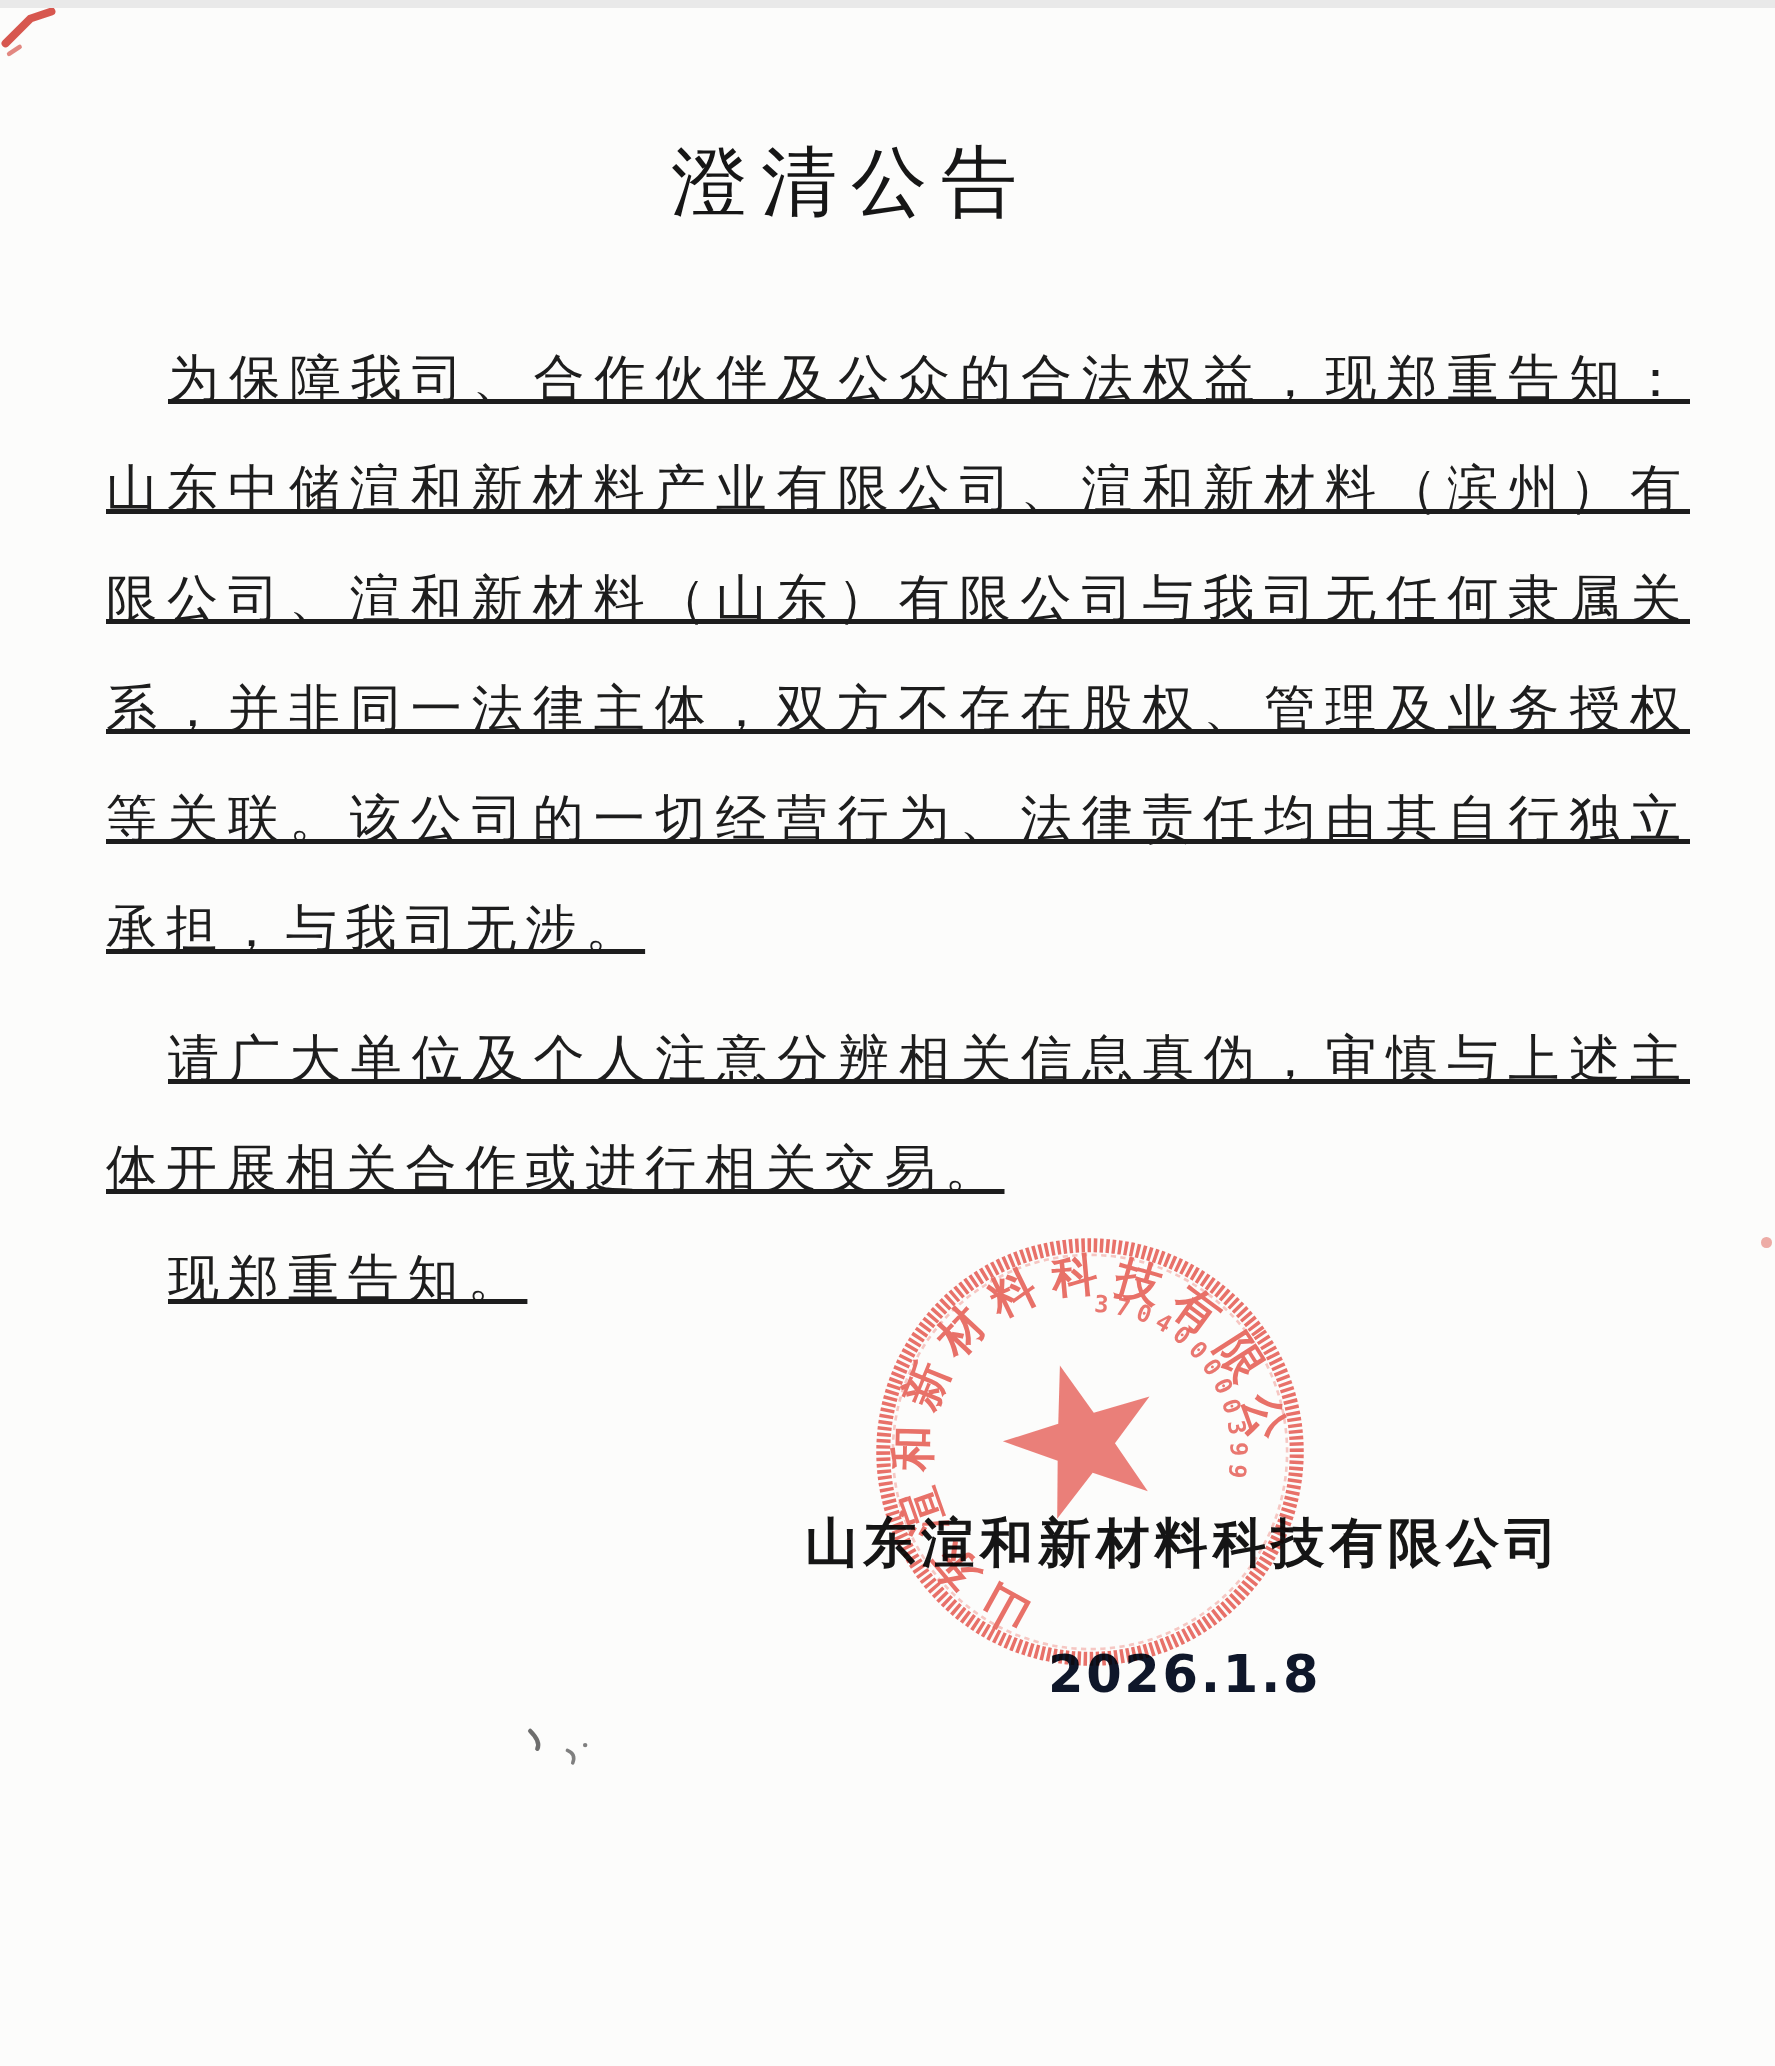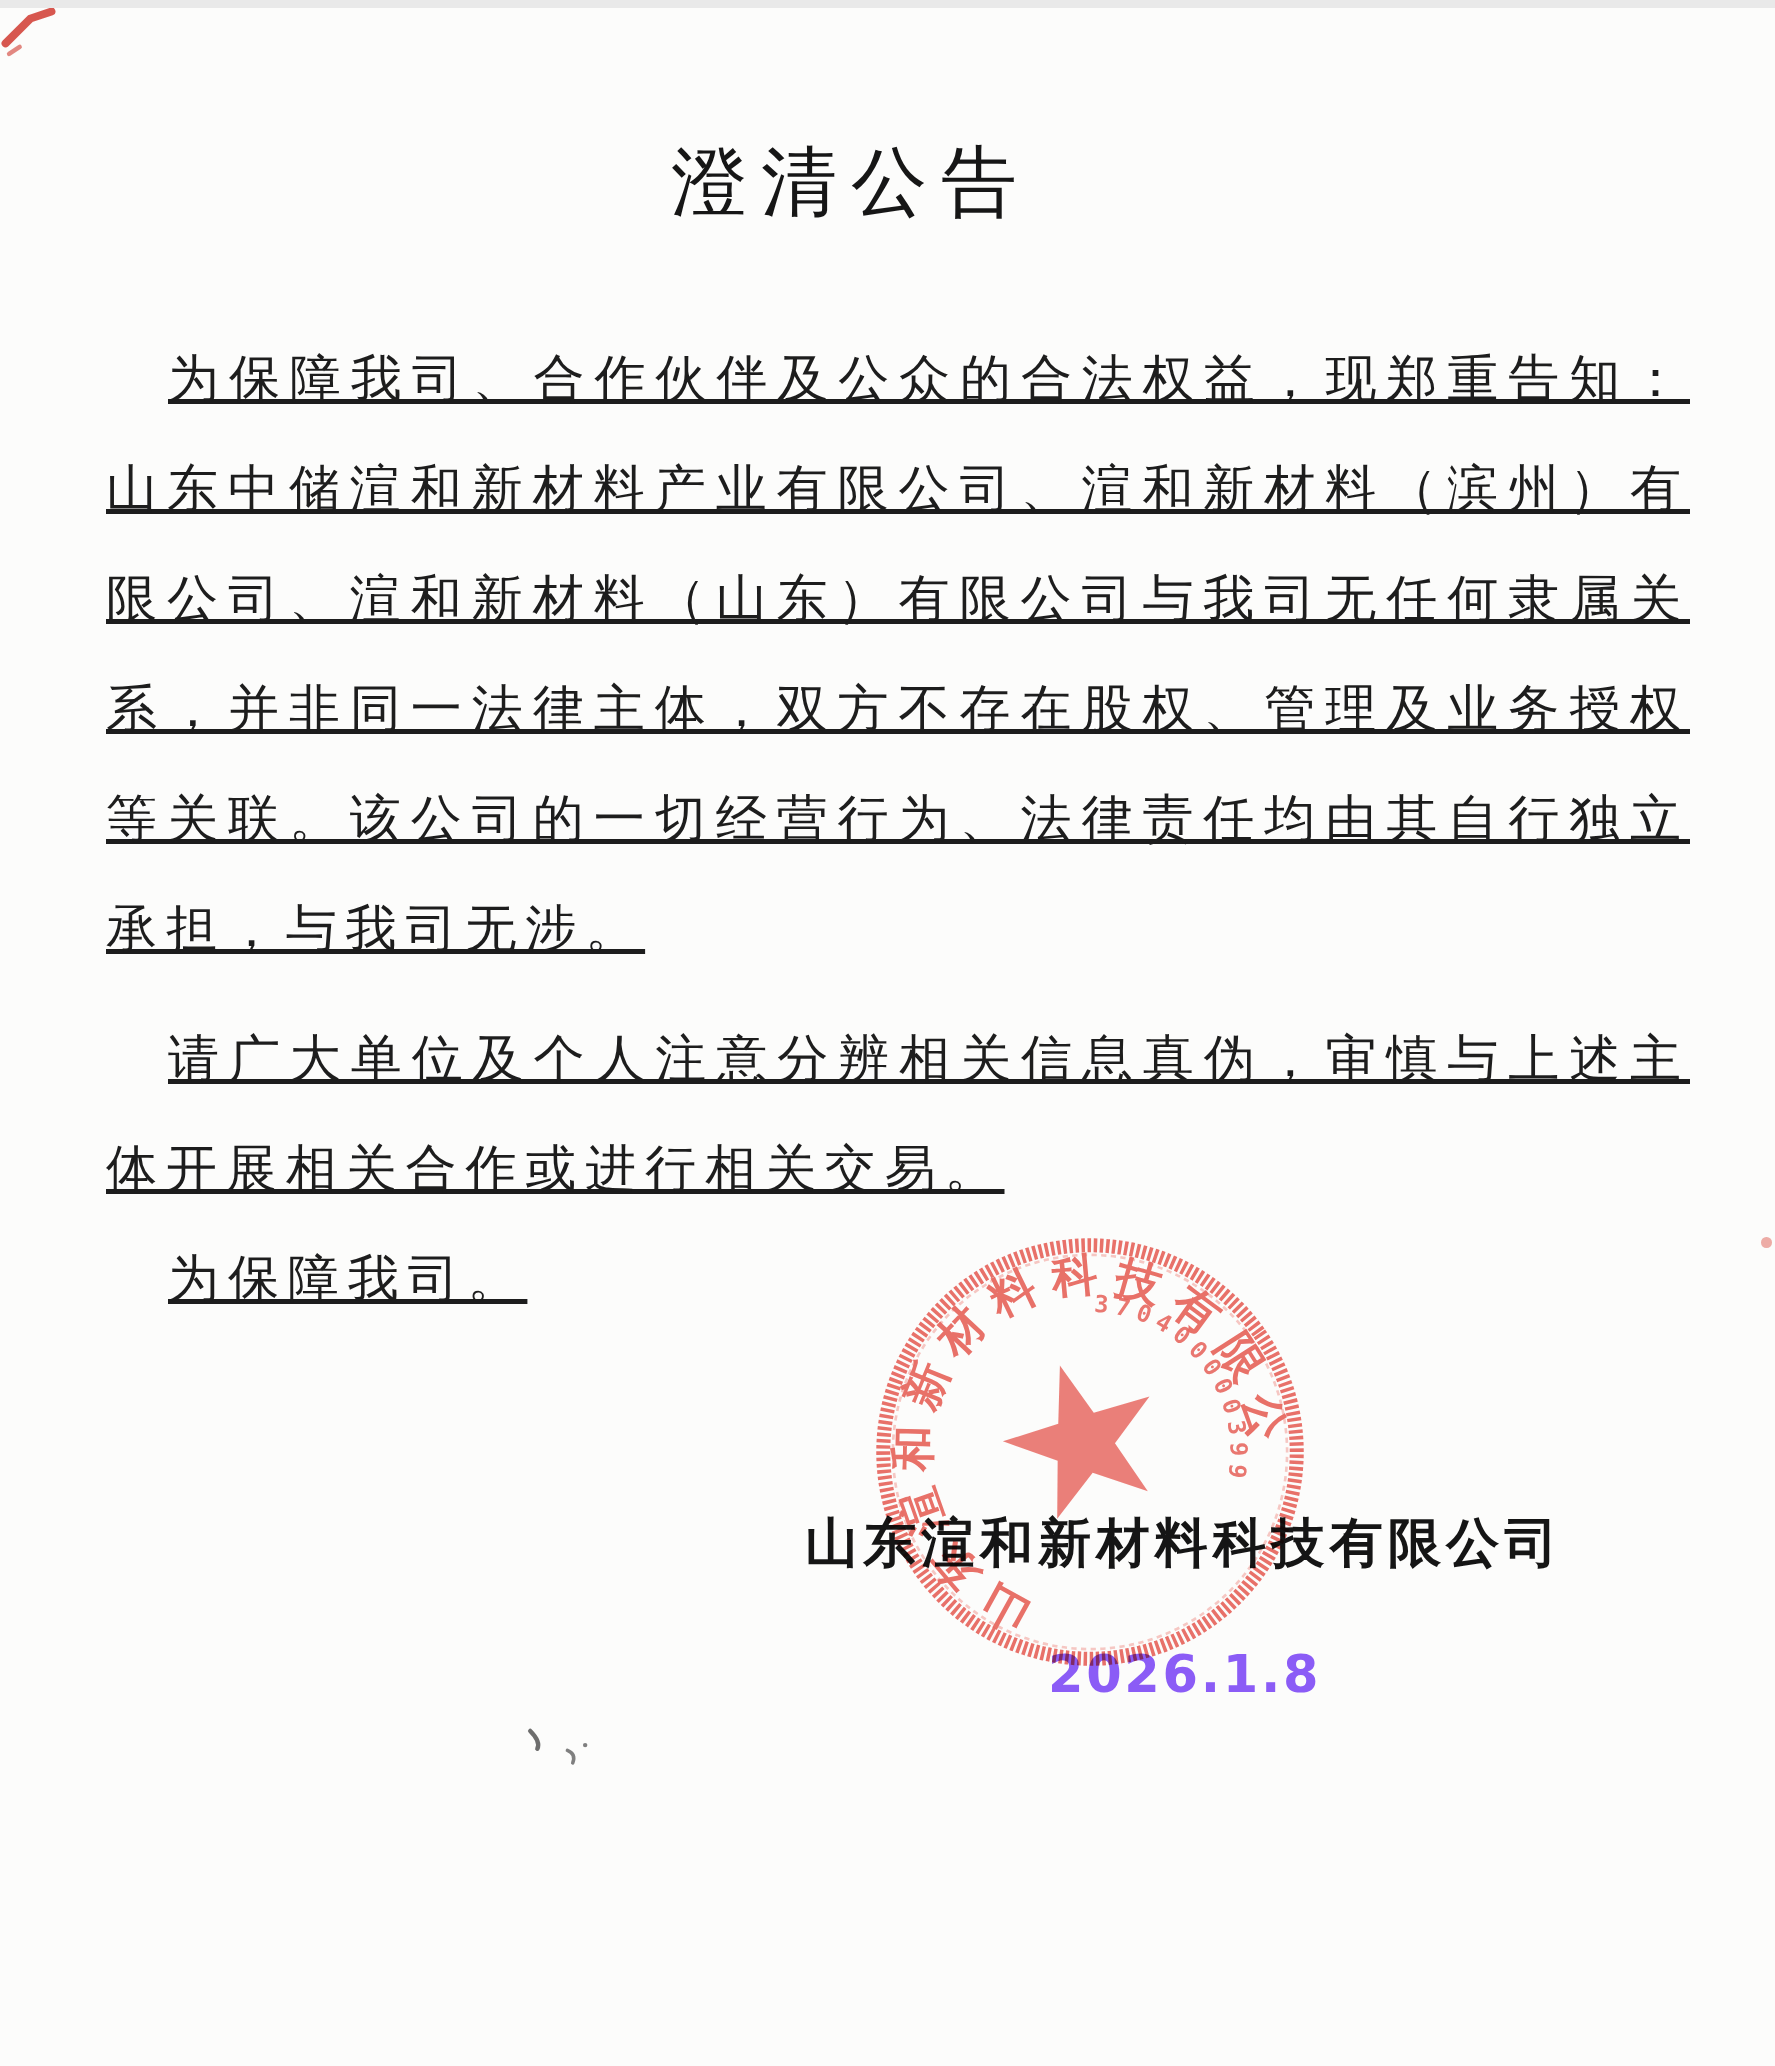--- a/index.html
+++ b/index.html
@@ -44,21 +44,21 @@
     z-index:2;
     white-space:nowrap;
   }
   .doc-date{
     position:absolute;
     top:1637px;left:1048px;
     font-family:"DejaVu Sans","Liberation Sans",sans-serif;
     font-weight:700;
     font-size:51px;
     letter-spacing:2.7px;
-    color:#8b5cf6;
+    color:#0f172a;
     z-index:2;
   }
   .seal{
     position:absolute;
     top:1225px;left:871px;
     width:438px;height:438px;
     z-index:3;
     mix-blend-mode:multiply;
     opacity:.92;
   }
@@ -81,21 +81,21 @@
   <svg class="artifact-corner" viewBox="0 0 90 60">
     <path d="M6 40 L34 12 L58 4" fill="none" stroke="#d03a30" stroke-width="9" stroke-linecap="round" opacity="0.85"></path>
     <path d="M10 52 L22 44" fill="none" stroke="#d03a30" stroke-width="5" stroke-linecap="round" opacity="0.6"></path>
   </svg>
 
   <h1 class="doc-title">澄清公告</h1>
 
   <div class="doc-body">
     <p class="para-1">为保障我司、合作伙伴及公众的合法权益，现郑重告知：山东中储渲和新材料产业有限公司、渲和新材料（滨州）有限公司、渲和新材料（山东）有限公司与我司无任何隶属关系，并非同一法律主体，双方不存在股权、管理及业务授权等关联。该公司的一切经营行为、法律责任均由其自行独立承担，与我司无涉。</p>
     <p class="para-2">请广大单位及个人注意分辨相关信息真伪，审慎与上述主体开展相关合作或进行相关交易。</p>
-    <p class="para-3">为保障我司。</p>
+    <p class="para-3">现郑重告知。</p>
   </div>
 
   <svg class="artifact-squiggle" viewBox="0 0 110 70">
     <path d="M18 18 Q30 30 26 38" fill="none" stroke="#4a4a4a" stroke-width="5" stroke-linecap="round" opacity="0.8"></path>
     <path d="M60 40 Q70 44 66 54" fill="none" stroke="#4a4a4a" stroke-width="4" stroke-linecap="round" opacity="0.7"></path>
     <circle cx="80" cy="34" r="2.5" fill="#4a4a4a" opacity="0.7"></circle>
   </svg>
 
   <div class="artifact-dot-right"></div>
 

